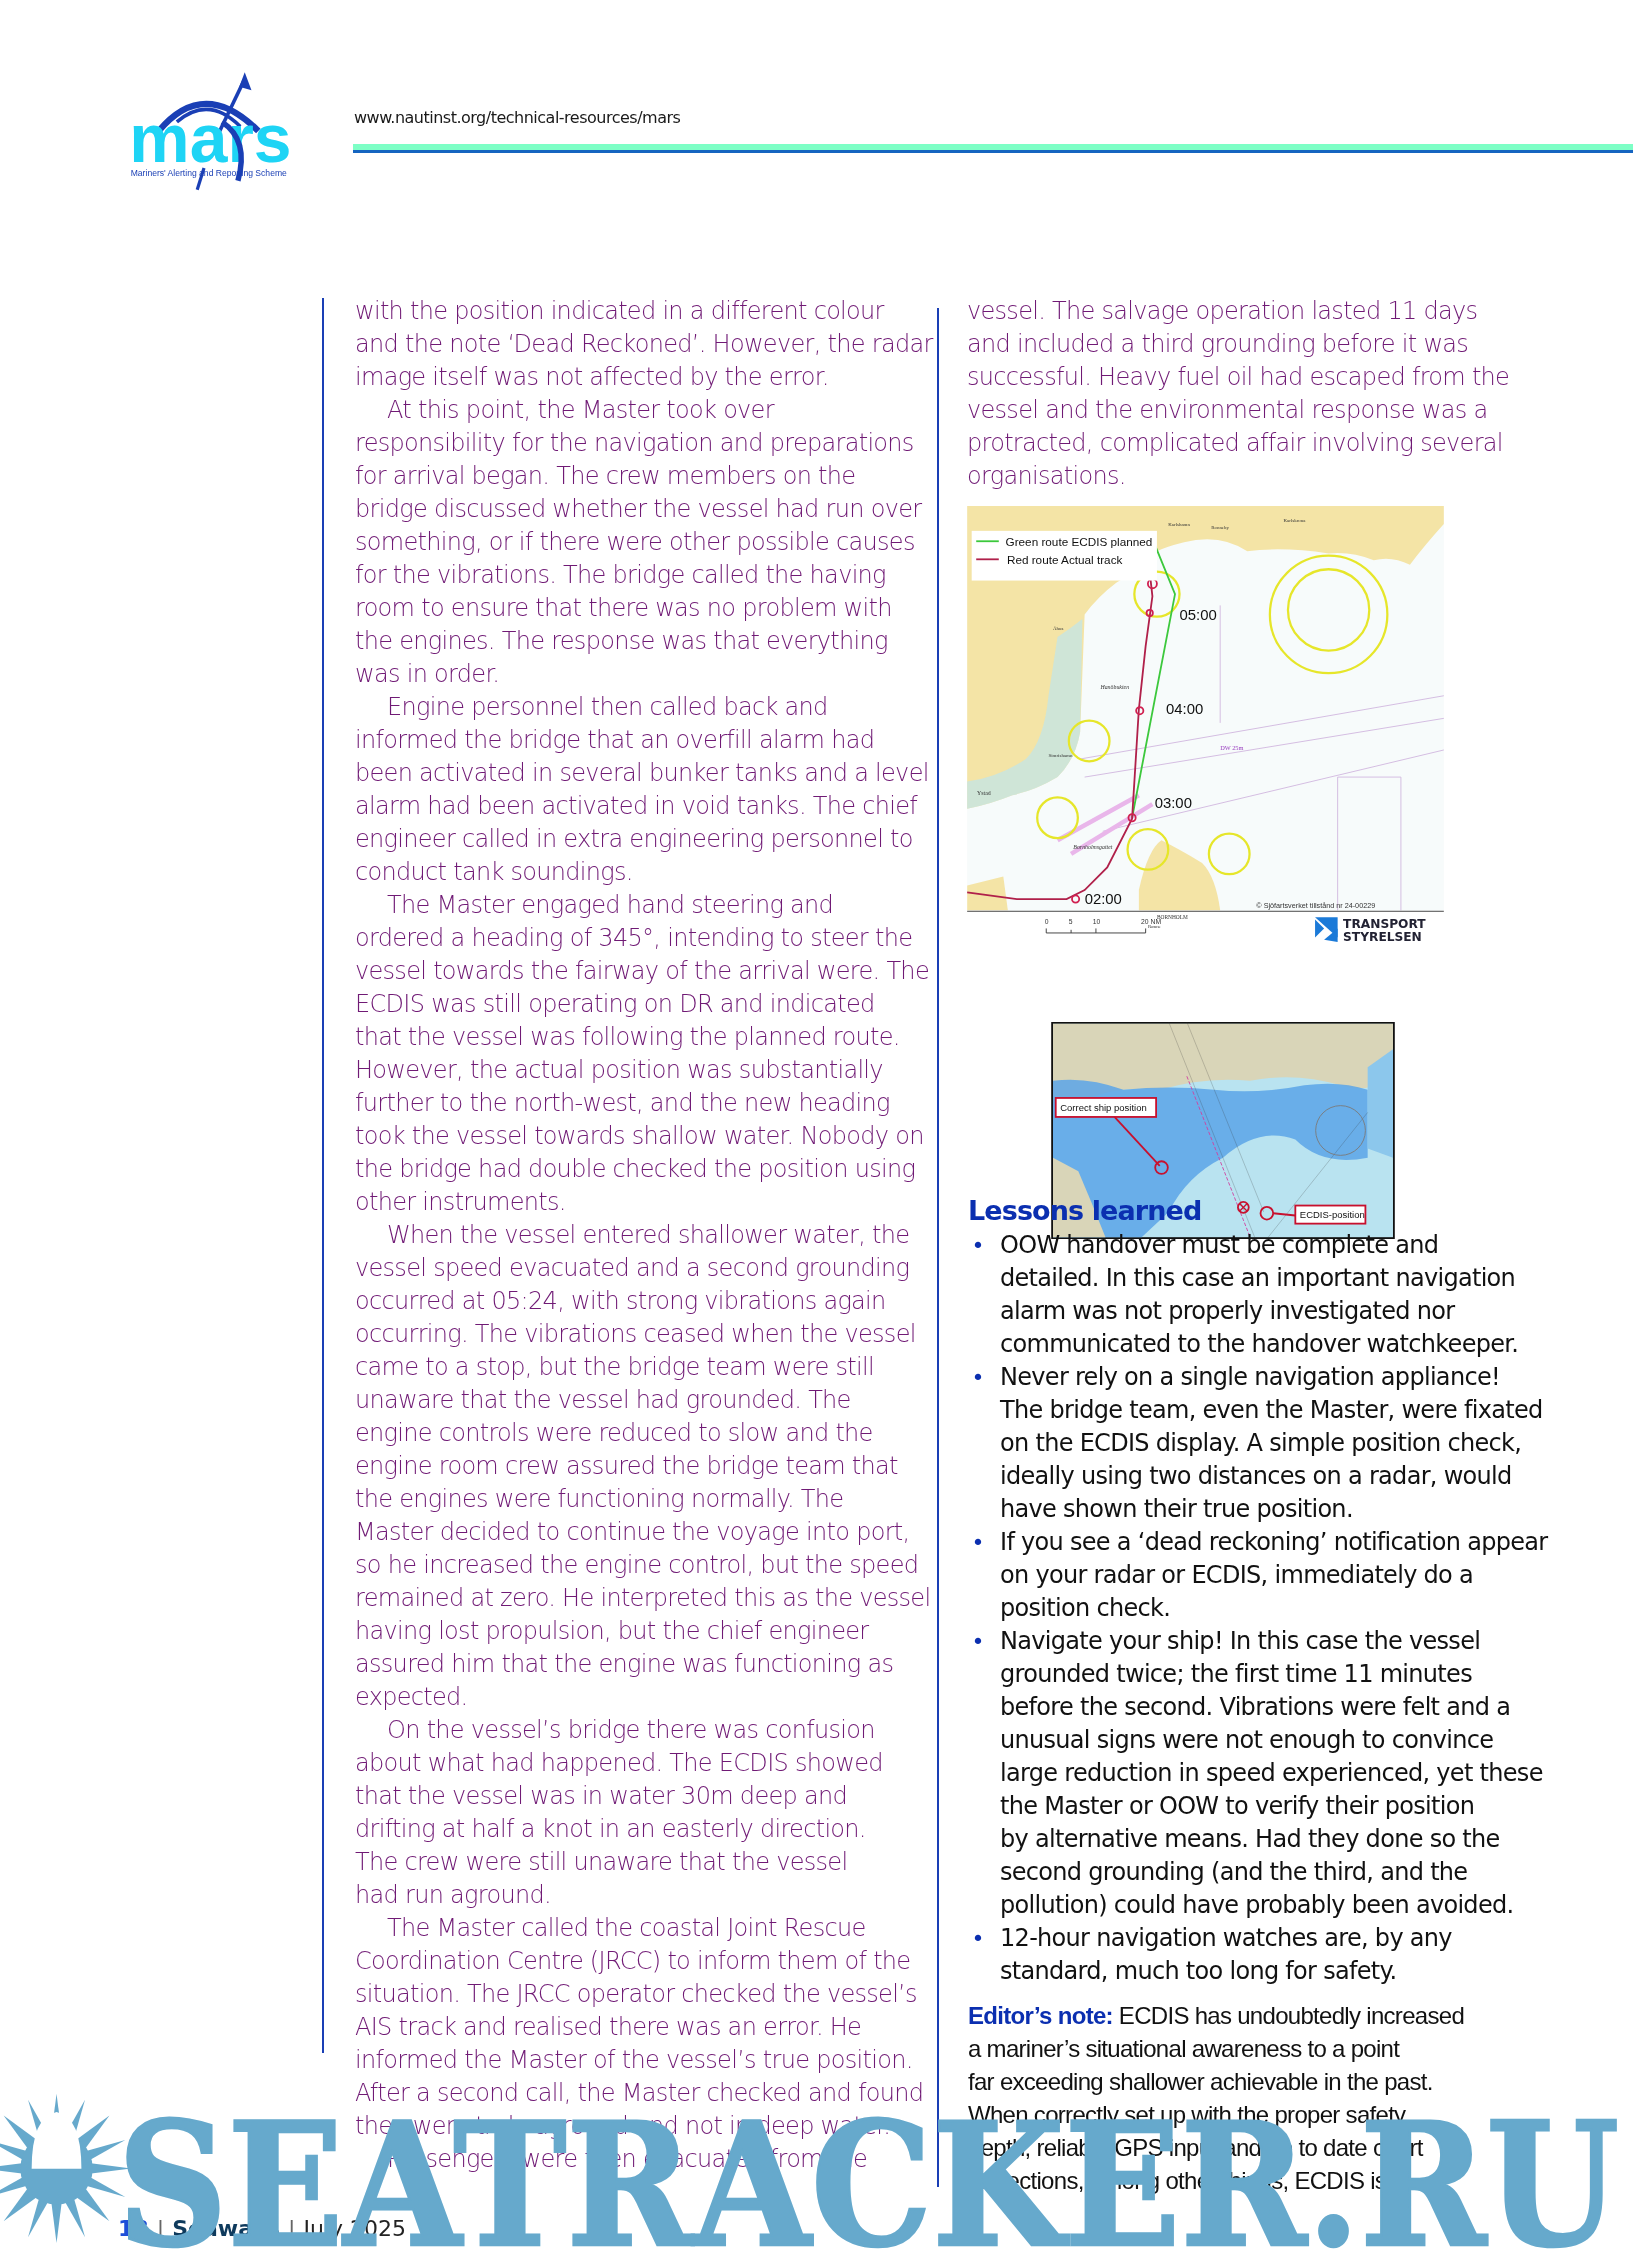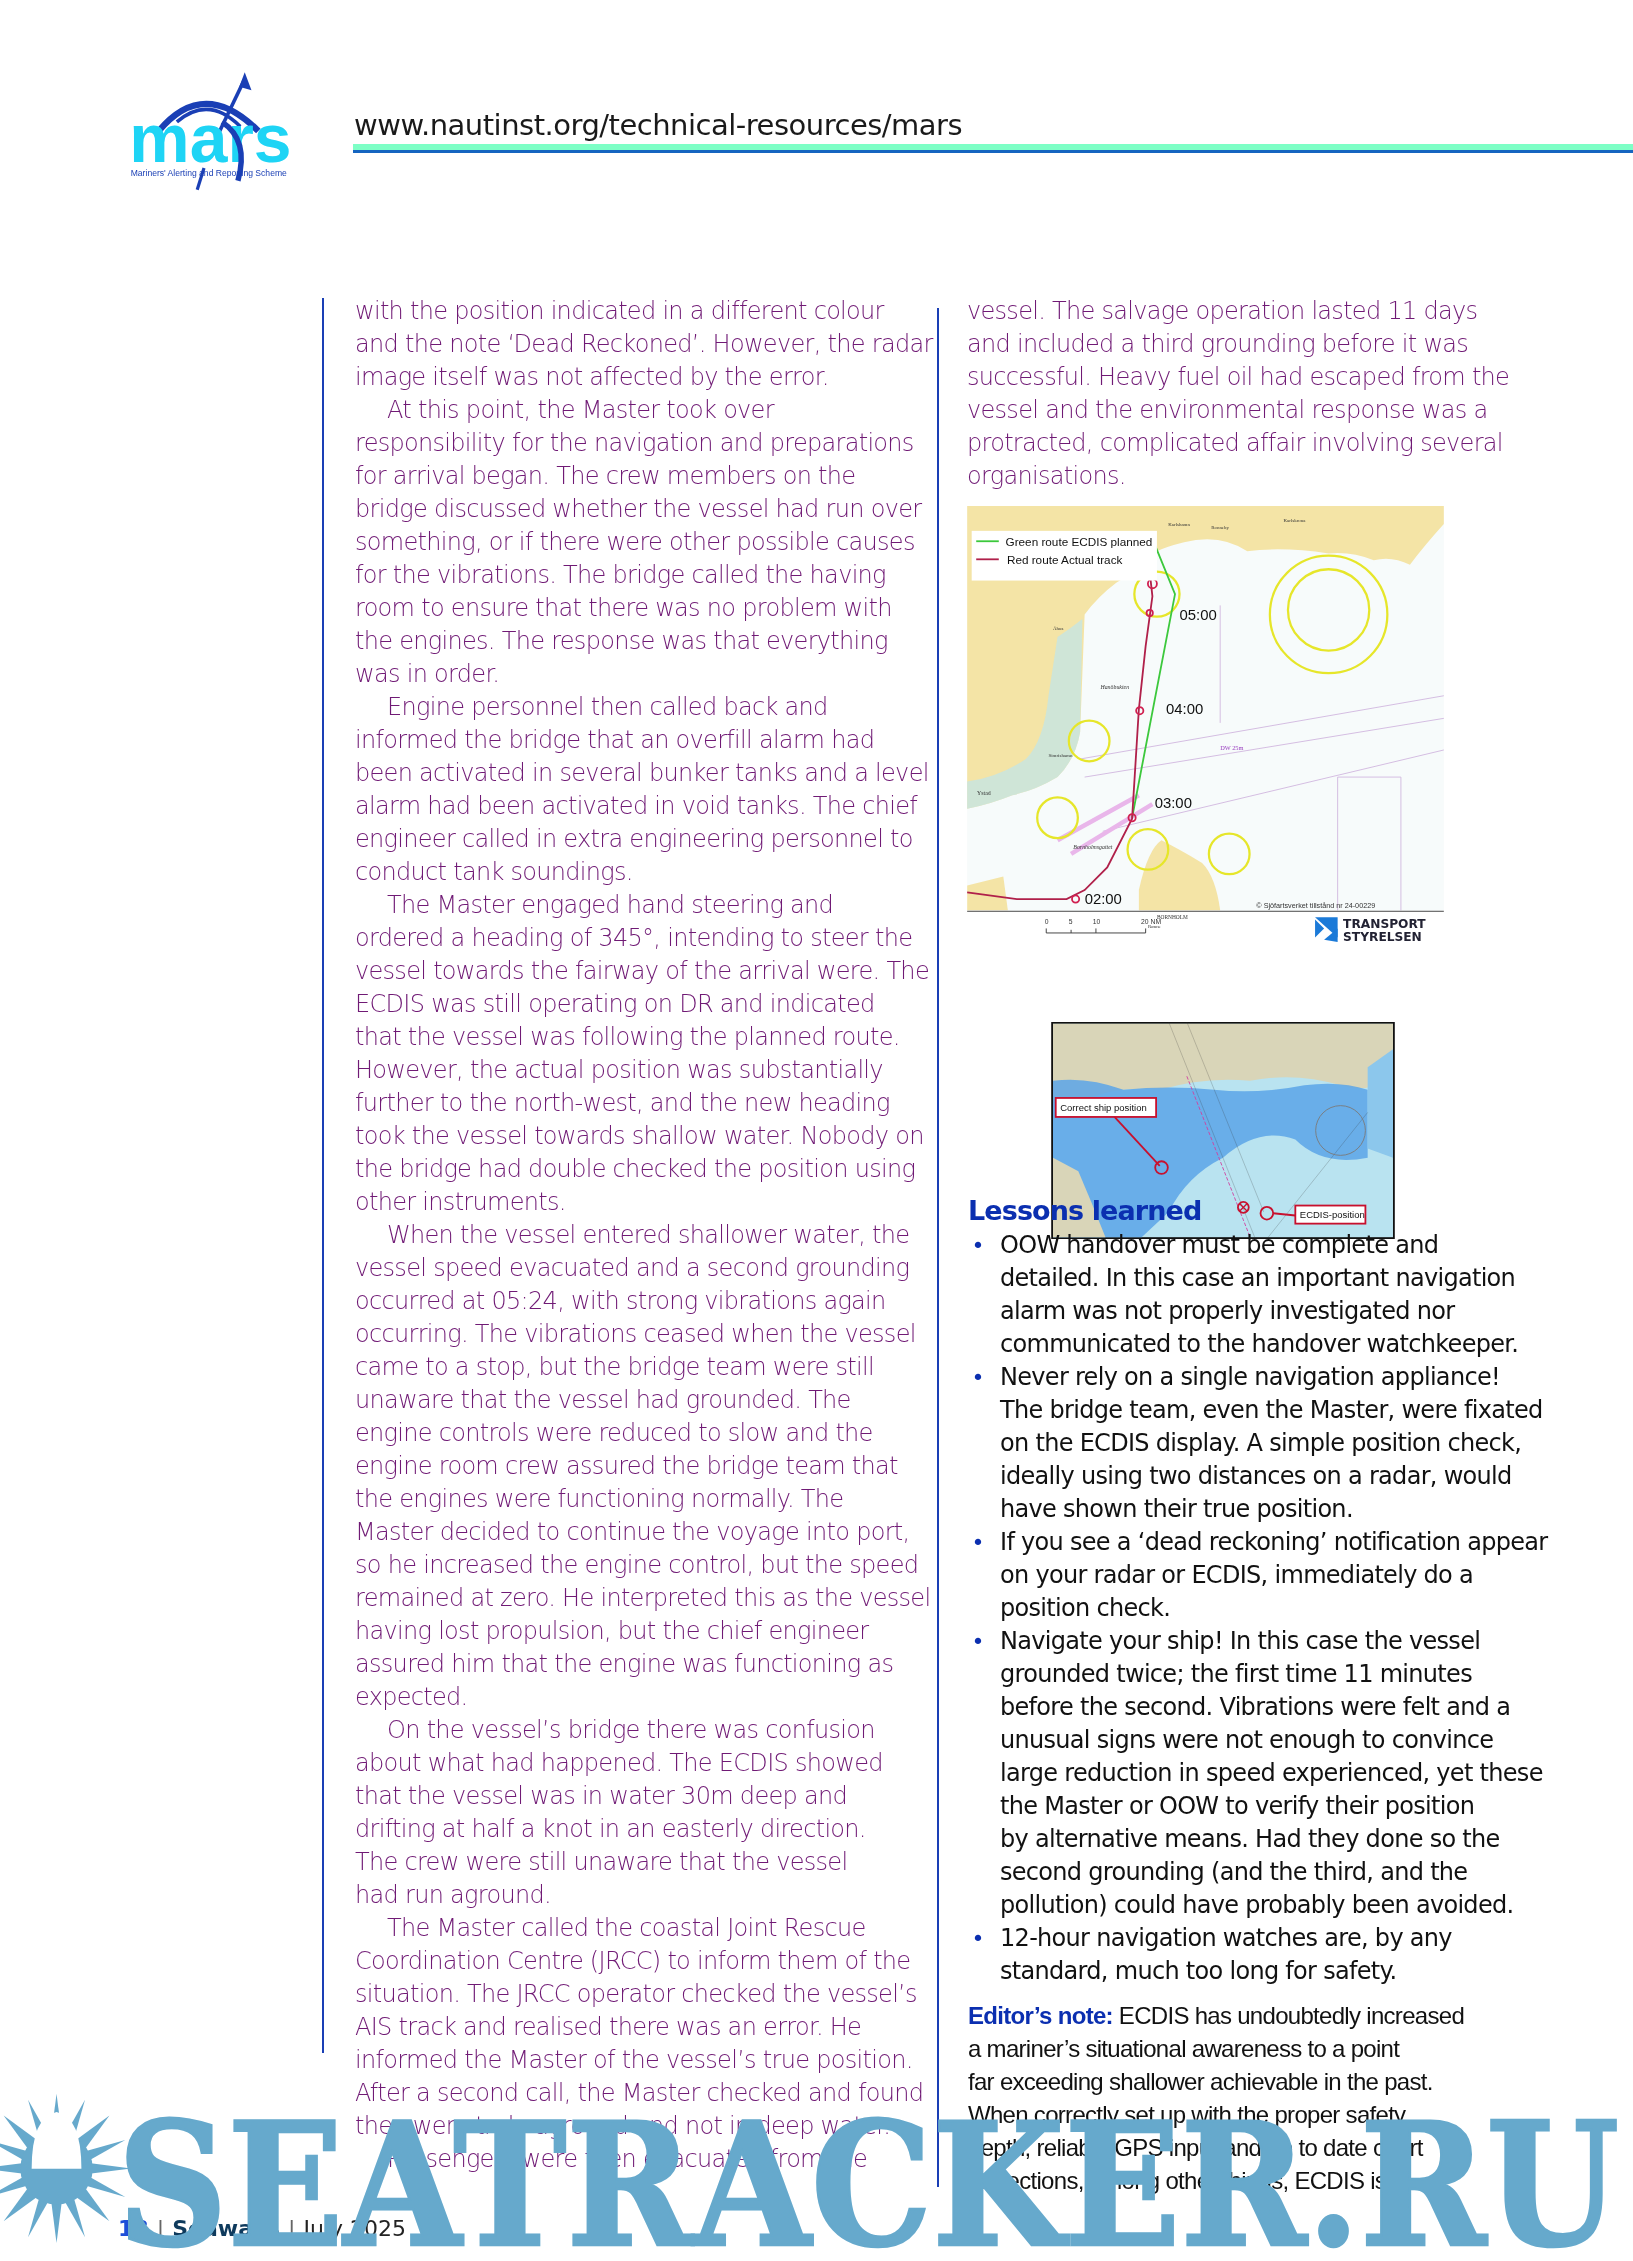--- a/index.html
+++ b/index.html
@@ -1,21 +1,21 @@
 <!DOCTYPE html>
 <html style="font-size:7.2px"><head>
 <meta charset="utf-8">
 <style>
   html, body { margin: 0; padding: 0; background: #ffffff; }
   body { width: 1634px; height: 2311px; position: relative; overflow: hidden;
          font-family: "Liberation Sans", sans-serif; color: #1a1a1a; }
 
   
   .logo { position: absolute; left: 109px; top: 63px; width: 190px; height: 136px; }
-  .header-url { position: absolute; left: 354px; top: 108px; font-size: 29px; color: #1a1a1a;
+  .header-url { position: absolute; left: 354px; top: 108px; font-size: 16px; color: #1a1a1a;
                 font-family: "DejaVu Sans", sans-serif; letter-spacing: -0.5px; }
   .rule-green { position: absolute; left: 353px; top: 144px; right: 0; height: 5.9px; background: #7dffc6; }
   .rule-blue { position: absolute; left: 353px; top: 150px; right: 0; height: 3.2px; background: #1565c0; }
 
   
   .col-divider { position: absolute; width: 2.3px; background: #1a3fb5; }
   .col-divider.left { left: 322px; top: 298px; height: 1755px; }
   .col-divider.right { left: 937px; top: 308px; height: 1879px; }
 
   .column { position: absolute; font-size: 24px; line-height: 33px; letter-spacing: -0.7px;

